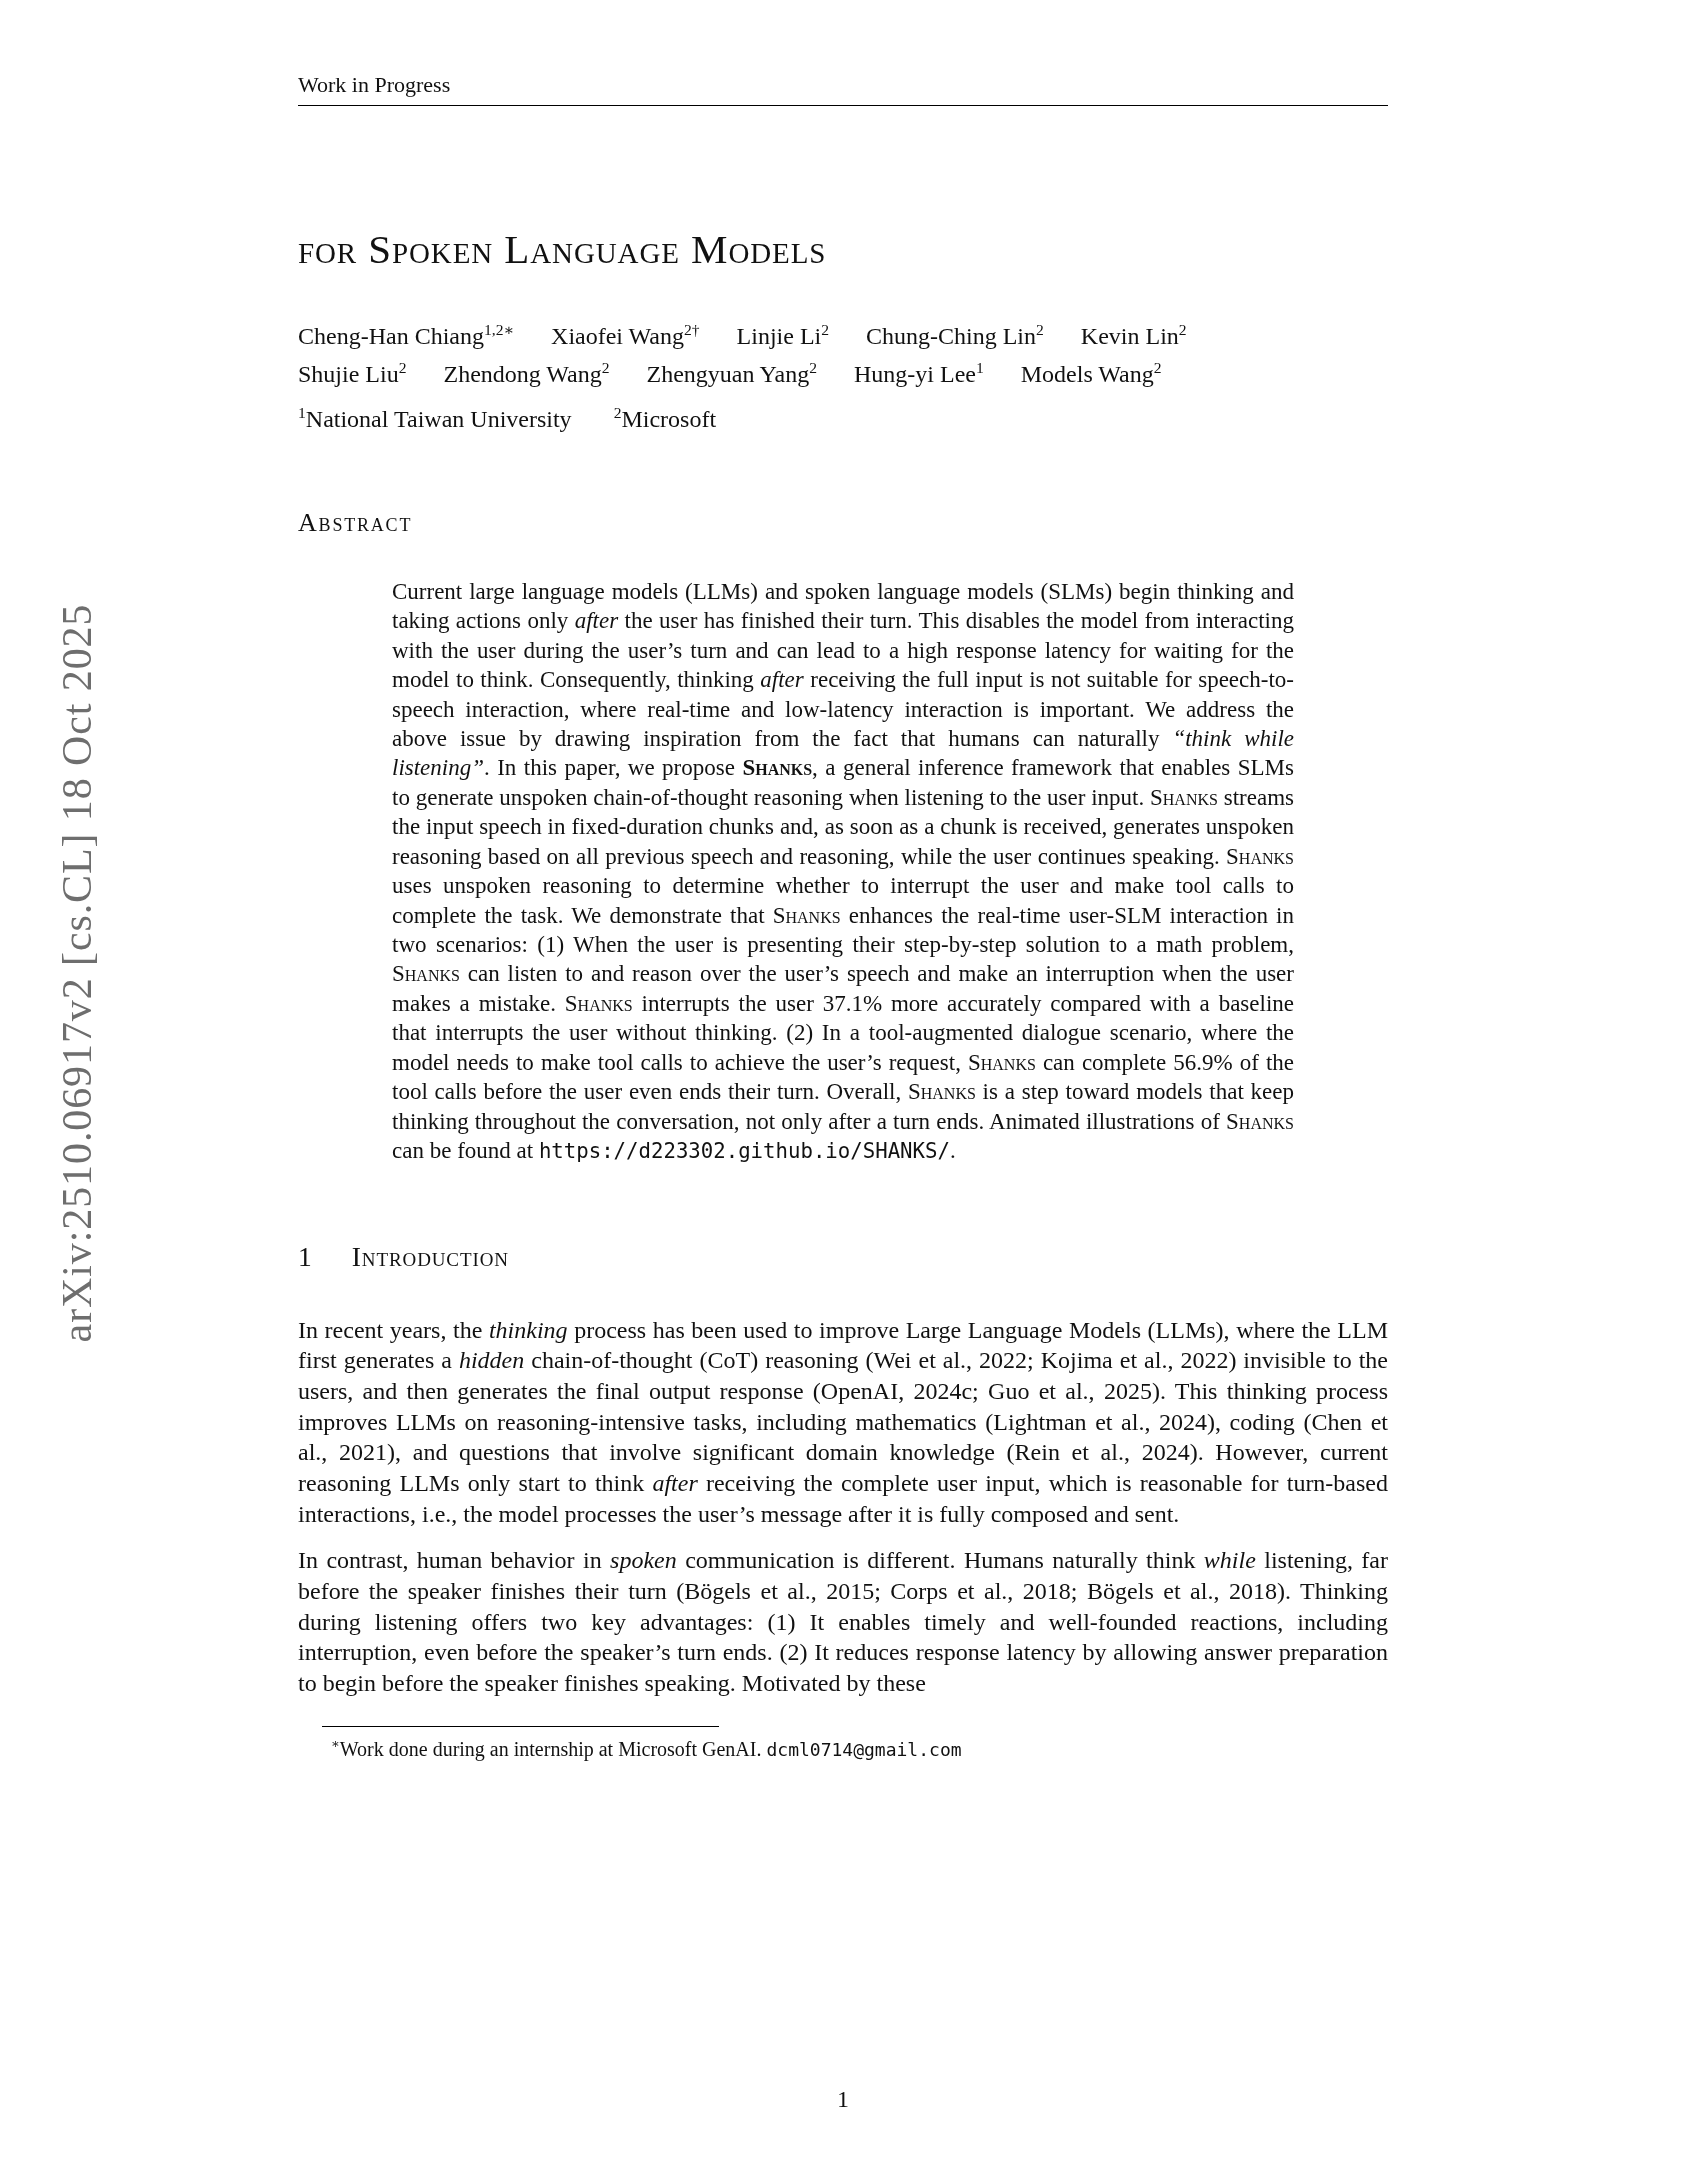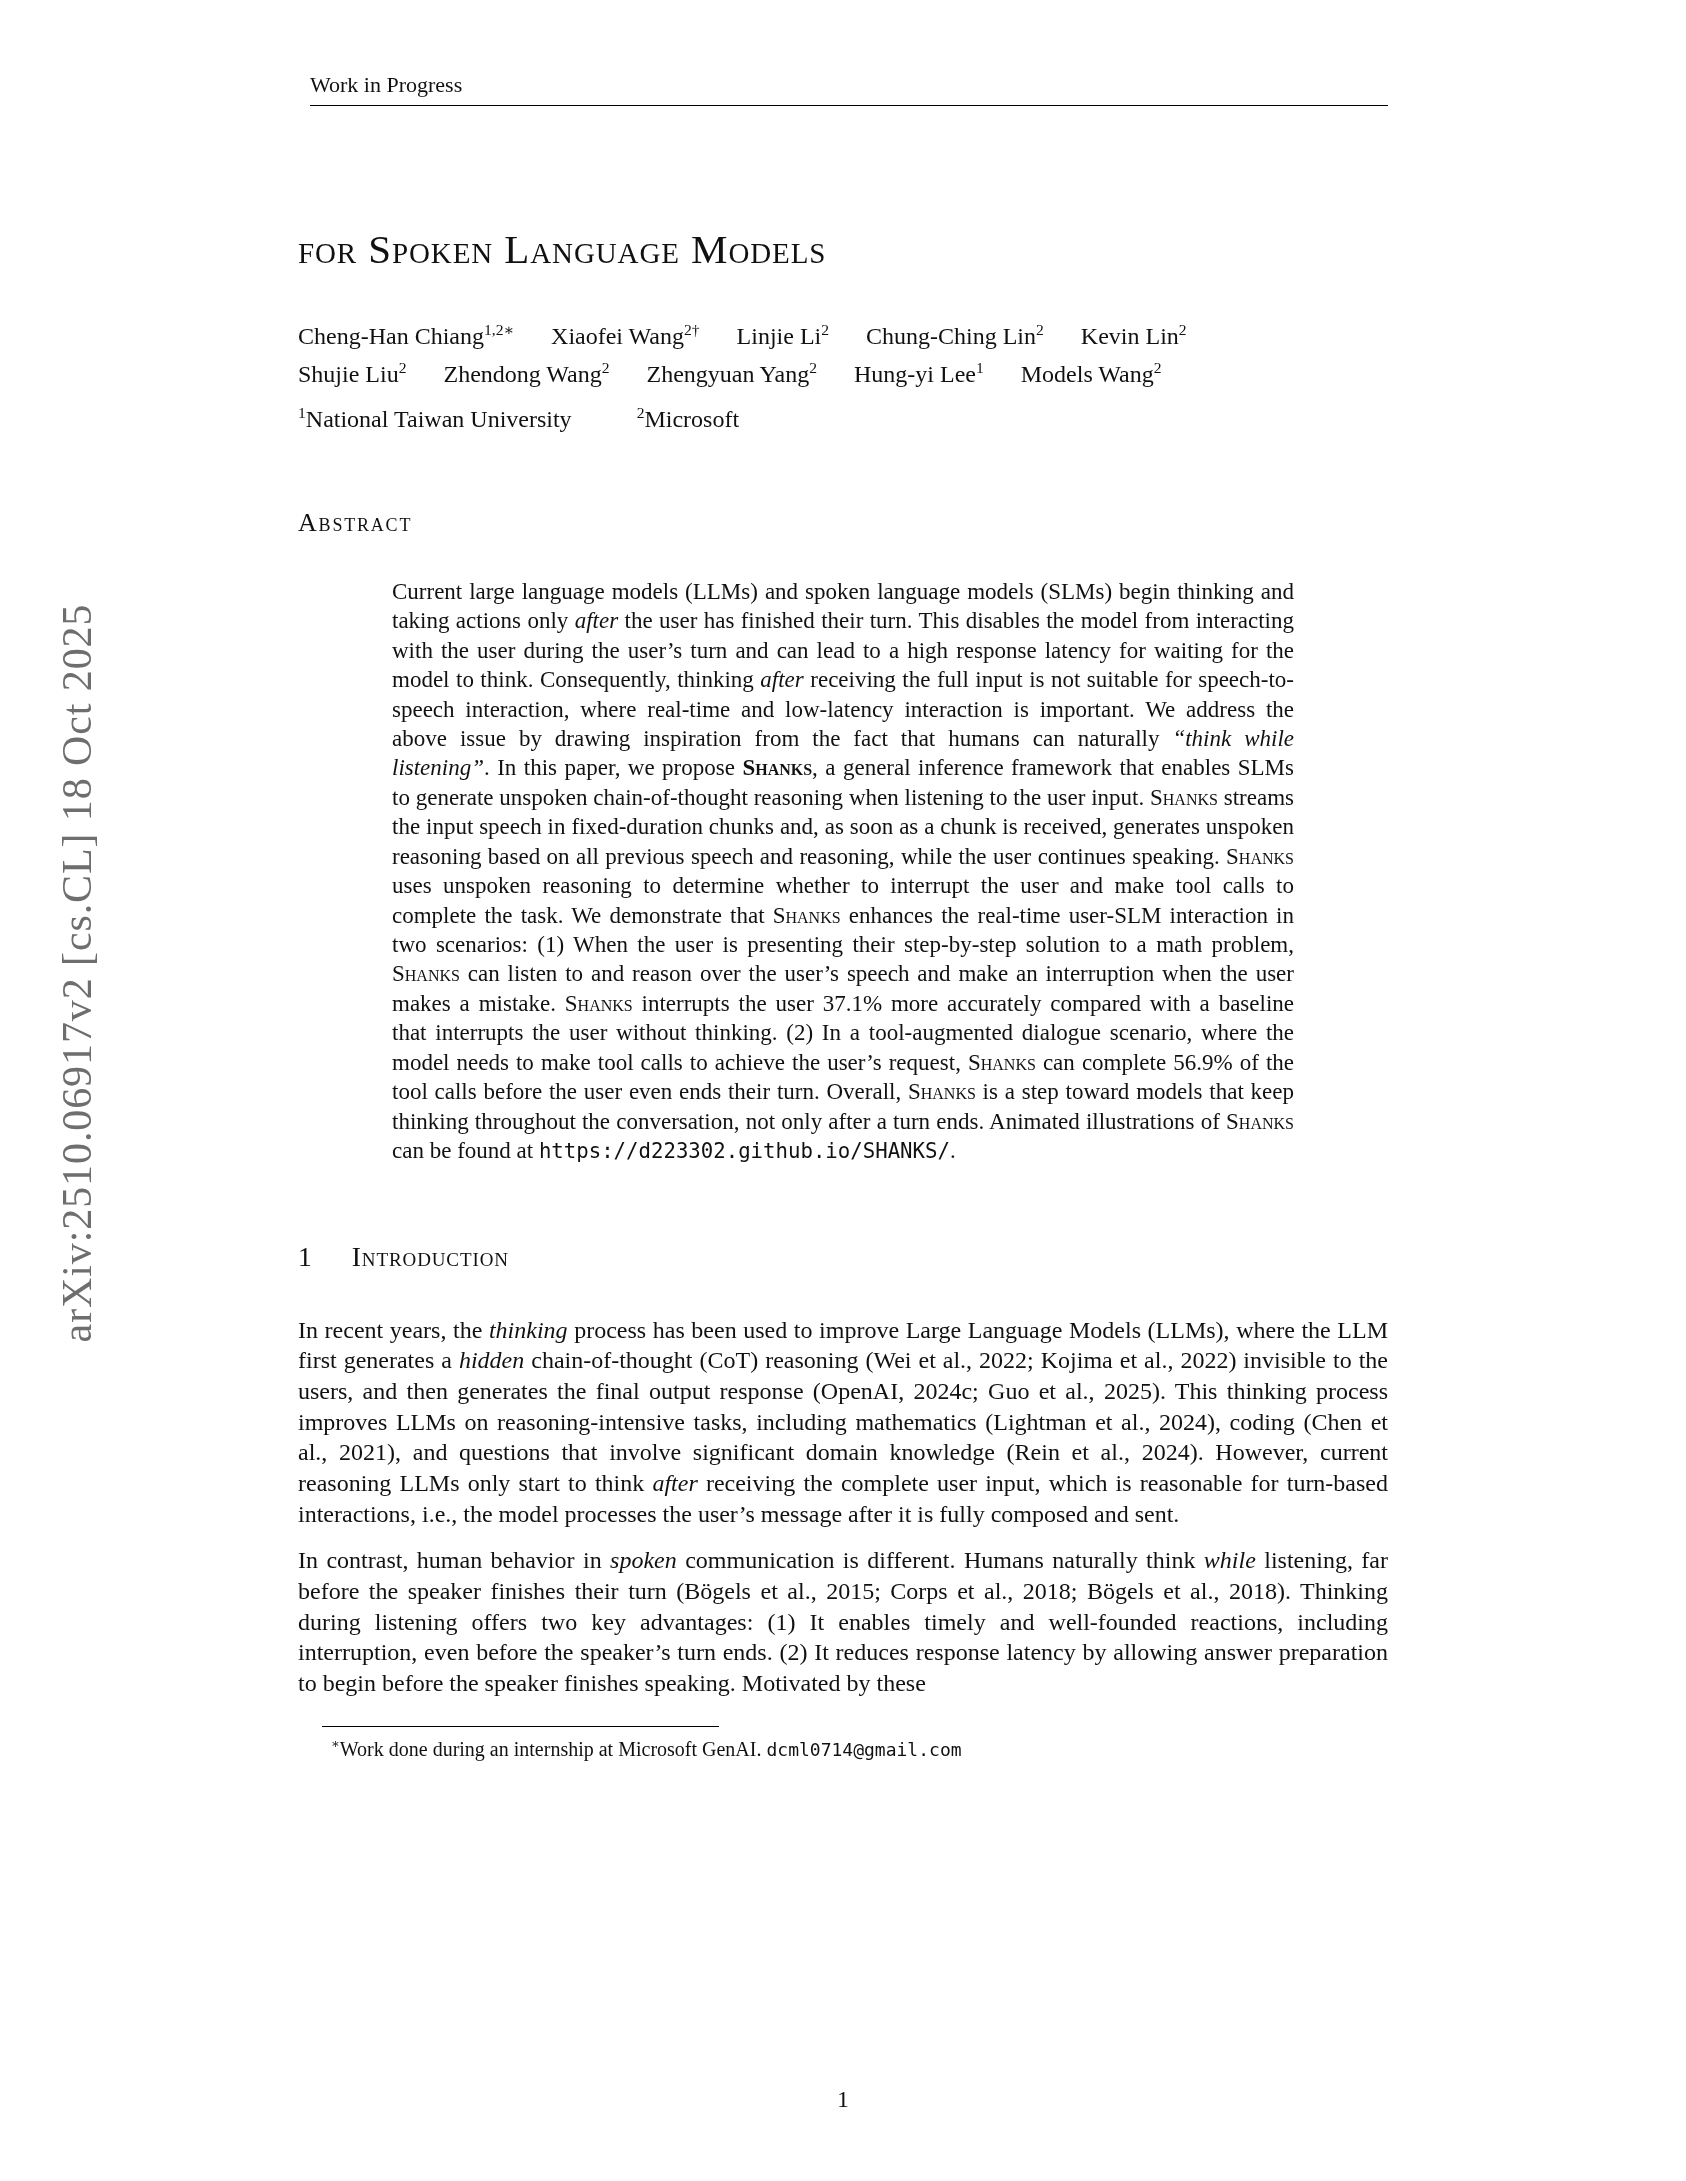--- a/index.html
+++ b/index.html
@@ -26,42 +26,41 @@
   .content {
     position: absolute;
     left: 298px; top: 72px;
     width: 1090px;
   }
 
   .running-header {
     font-size: 22px;
     padding-bottom: 7.3px;
     border-bottom: 1.8px solid #000;
-    margin-left: 12px;
   }
 
   .title {
     margin: 116px 0 0 0;
     font-size: 41px;
     line-height: 1.32;
     font-weight: normal;
     font-variant: small-caps;
     letter-spacing: 0.9px;
   }
   .title-line { display: block; }
 
   .authors { margin-top: 42px; font-size: 24px; font-weight: normal; }
   .author-row { display: flex; gap: 37px; line-height: 1.55; white-space: nowrap; }
   .author sup, .affil sup, .run-sup {
     vertical-align: super;
     font-size: 0.65em;
     line-height: 0;
   }
 
-  .affiliations { margin-top: 13px; font-size: 24px; display: flex; gap: 65px; }
+  .affiliations { margin-top: 13px; font-size: 24px; display: flex; gap: 42px; }
 
   .abstract-heading {
     margin-top: 75px;
     font-size: 26px;
     font-variant: small-caps;
     letter-spacing: 1.8px;
   }
 
   .abstract-body {
     margin: 39px auto 0 auto;

